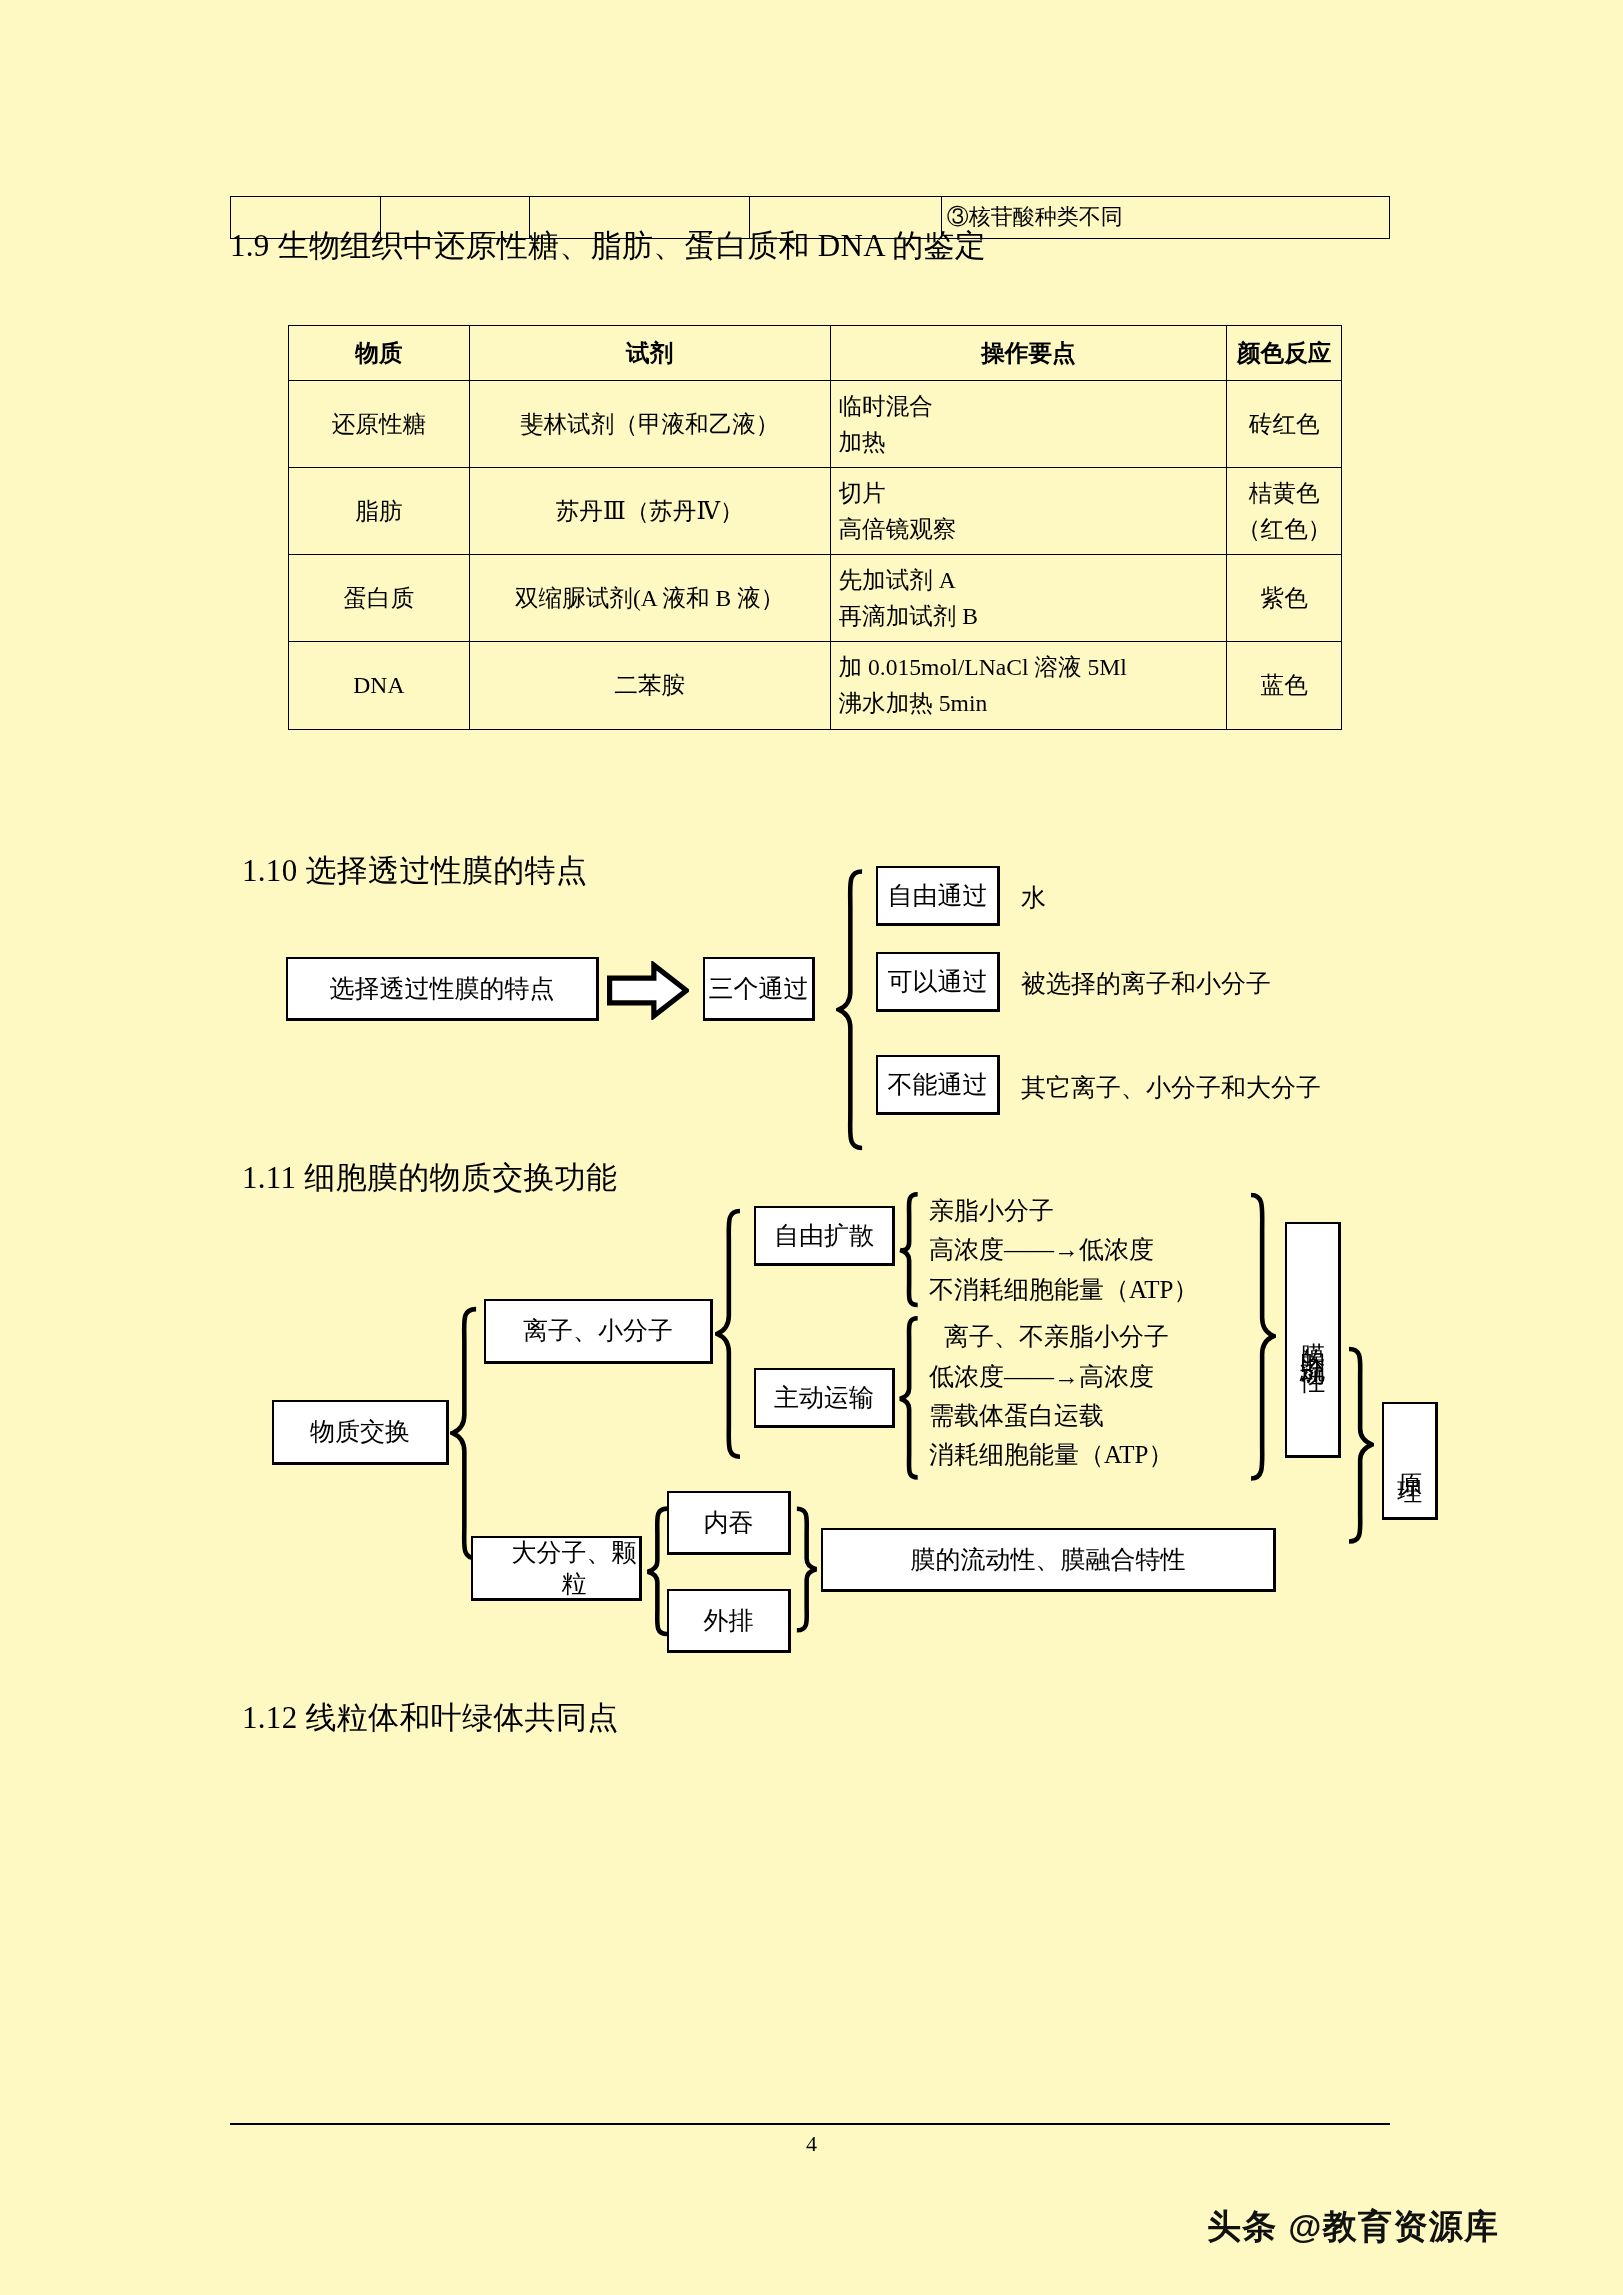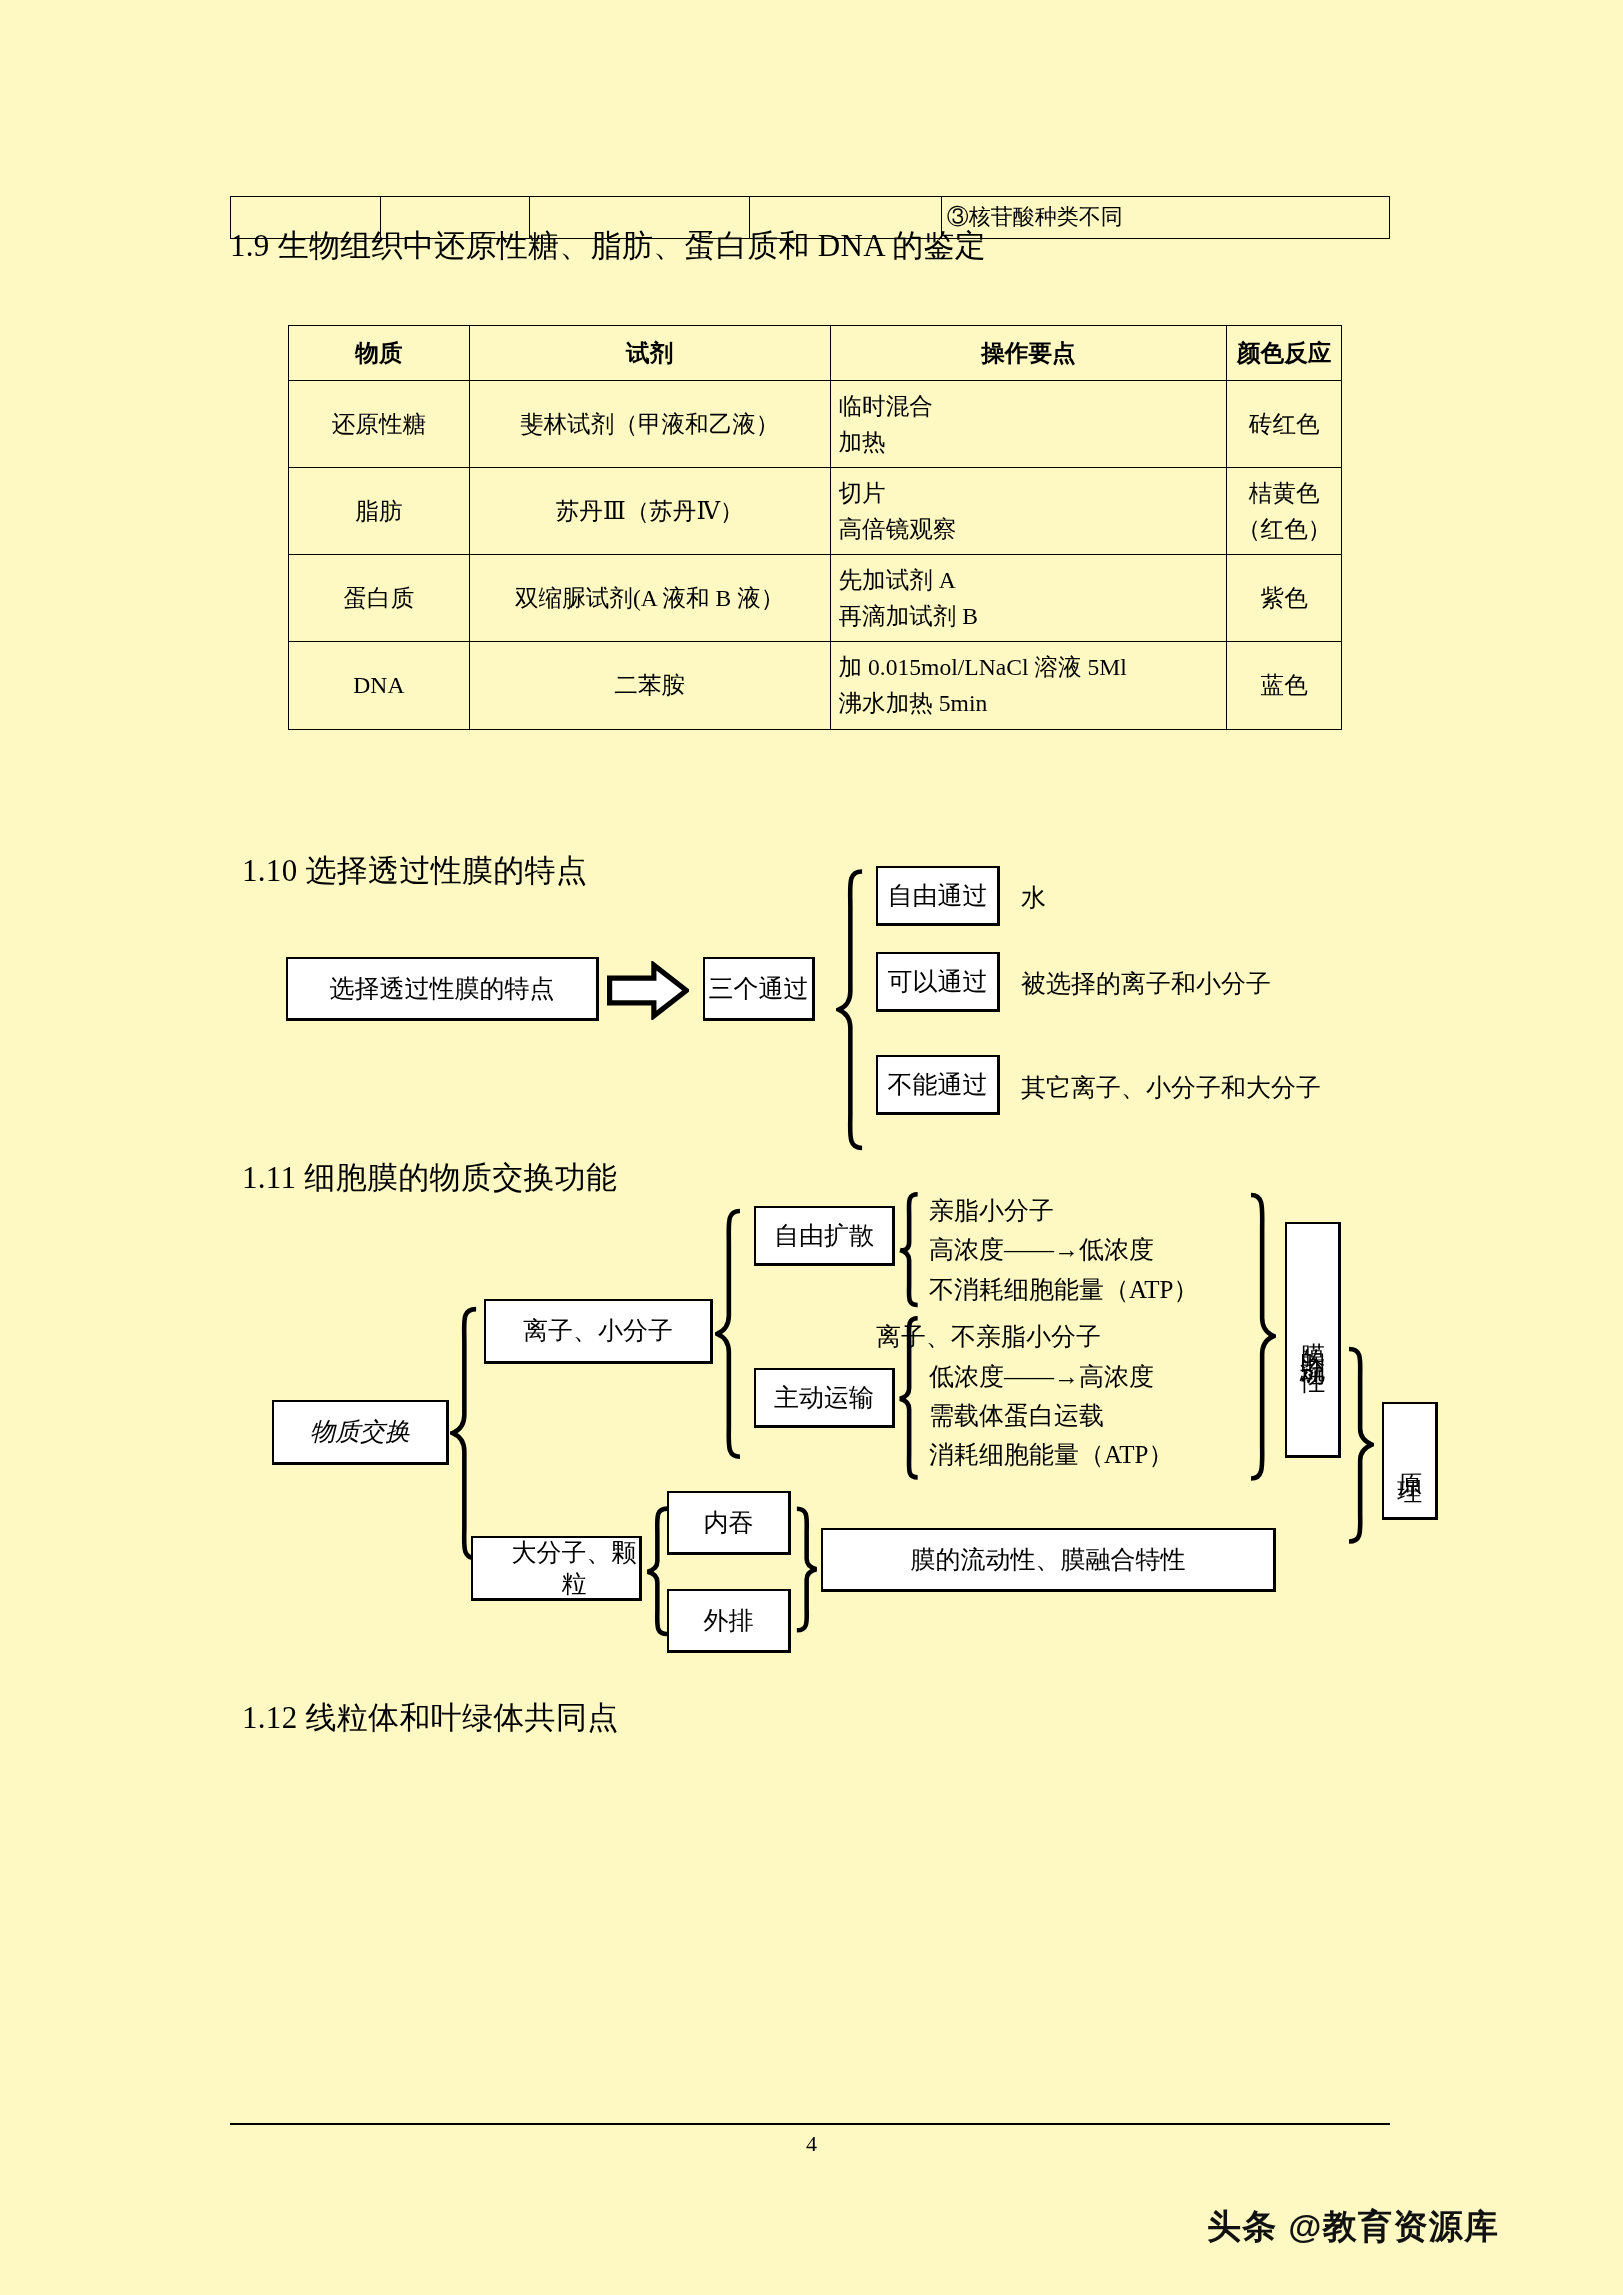--- a/index.html
+++ b/index.html
@@ -245,21 +245,21 @@
   <div class="plain-text" style="left:1021px; top:881px; font-size:25px;">水</div>
 
   <div class="box shadow" style="left:876px; top:952px; width:124px; height:60px; font-size:25px;">可以通过</div>
   <div class="plain-text" style="left:1021px; top:967px; font-size:25px;">被选择的离子和小分子</div>
 
   <div class="box shadow" style="left:876px; top:1055px; width:124px; height:60px; font-size:25px;">不能通过</div>
   <div class="plain-text" style="left:1021px; top:1071px; font-size:25px;">其它离子、小分子和大分子</div>
 
   <div class="heading" style="left:242px; top:1157px;">1.11 细胞膜的物质交换功能</div>
 
-  <div class="box shadow" style="left:272px; top:1400px; width:177px; height:65px; font-size:25px;font-style:italic;">物质交换</div>
+  <div class="box shadow" style="left:272px; top:1400px; width:177px; height:65px; font-size:25px;">物质交换</div>
 
   <div class="brace" style="left:450px; top:1305px;">
     <svg width="30" height="258" viewBox="0 0 46 395">
       <path d="M40 6 C18 6 22 24 22 56 L22 168 C22 184 14 192 4 196 C14 200 22 208 22 224 L22 338 C22 370 18 388 40 388" fill="none" stroke="#000" stroke-width="7"></path>
     </svg>
   </div>
 
   <div class="box shadow" style="left:484px; top:1299px; width:229px; height:65px; font-size:25px;">离子、小分子</div>
 
   <div class="brace" style="left:715px; top:1207px;">
@@ -277,21 +277,21 @@
   <div class="plain-text" style="left:929px; top:1194px; font-size:25px;">亲脂小分子</div>
   <div class="plain-text" style="left:929px; top:1233px; font-size:25px;">高浓度——→低浓度</div>
   <div class="plain-text" style="left:929px; top:1273px; font-size:25px;">不消耗细胞能量（ATP）</div>
 
   <div class="box shadow" style="left:754px; top:1368px; width:141px; height:60px; font-size:25px;">主动运输</div>
   <div class="brace" style="left:898px; top:1315px;">
     <svg width="23.6" height="167" viewBox="0 0 36 255">
       <path d="M30 5 C14 5 17 18 17 40 L17 112 C17 122 11 126 3 128 C11 130 17 134 17 144 L17 212 C17 236 14 248 30 248" fill="none" stroke="#000" stroke-width="7"></path>
     </svg>
   </div>
-  <div class="plain-text" style="left:876px; top:1320px; font-size:25px;font-family:Liberation Serif, serif;">离子、不亲脂小分子</div>
+  <div class="plain-text" style="left:944px; top:1320px; font-size:25px;font-family:Liberation Serif, serif;">离子、不亲脂小分子</div>
   <div class="plain-text" style="left:929px; top:1360px; font-size:25px;">低浓度——→高浓度</div>
   <div class="plain-text" style="left:929px; top:1399px; font-size:25px;">需载体蛋白运载</div>
   <div class="plain-text" style="left:929px; top:1438px; font-size:25px;">消耗细胞能量（ATP）</div>
 
   <div class="brace" style="left:1247px; top:1191px;">
     <svg width="29" height="294" viewBox="0 0 44 450">
       <path d="M6 6 C26 6 23 26 23 60 L23 194 C23 210 31 218 41 222 C31 226 23 234 23 250 L23 386 C23 420 26 440 6 440" fill="none" stroke="#000" stroke-width="7"></path>
     </svg>
   </div>
 

